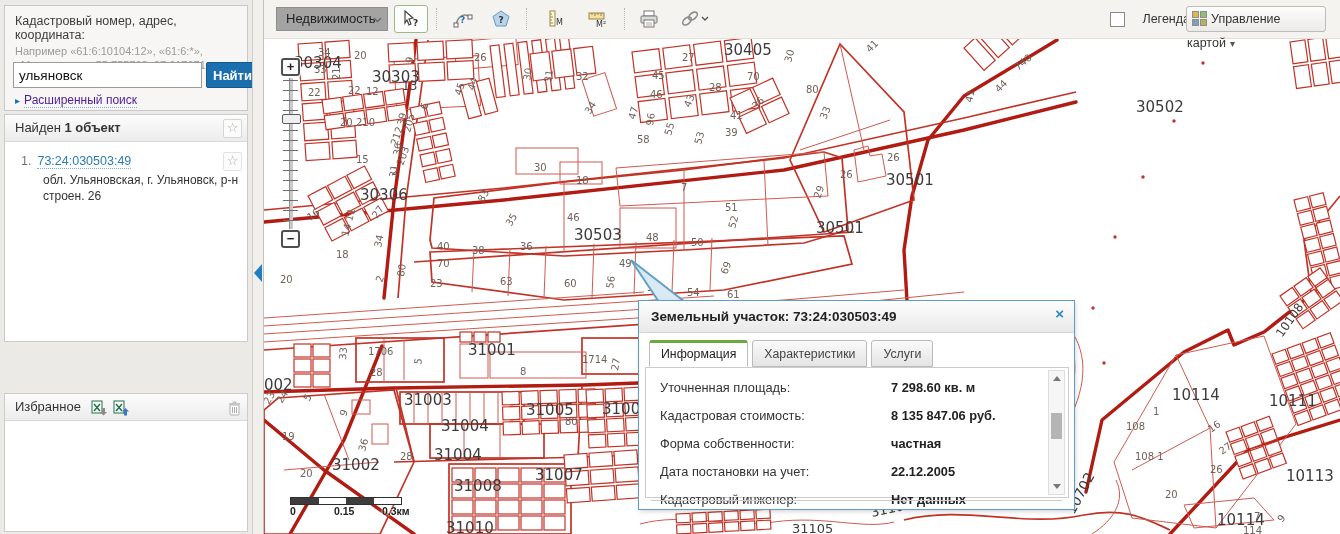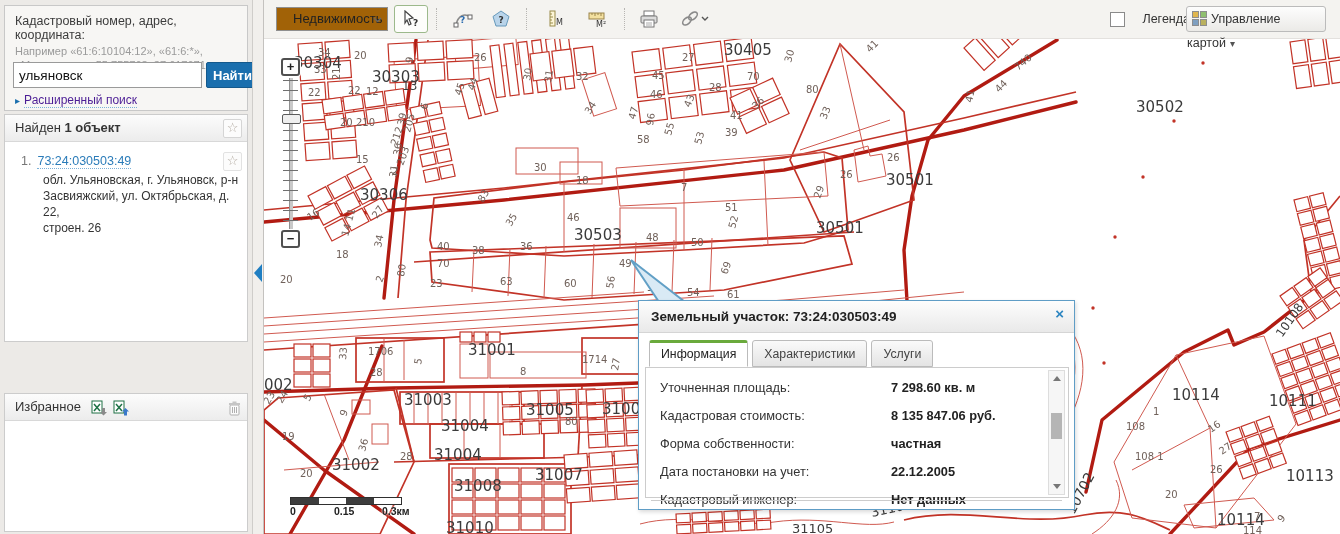--- a/index.html
+++ b/index.html
@@ -44,23 +44,23 @@
   svg.map{position:absolute;left:0;top:0;}
   .p1{fill:none;stroke:#d05a50;stroke-width:1;}
   .p2{fill:none;stroke:#c23327;stroke-width:1.7;}
   .p3{fill:none;stroke:#b11b12;stroke-width:3.4;stroke-linecap:round;stroke-linejoin:round;}
   .p4{fill:#fff;stroke:#c23327;stroke-width:1.2;}
   .lblBig{font-family:"DejaVu Sans",sans-serif;fill:#3b3b3b;}
   .lblSm{font-family:"DejaVu Sans",sans-serif;fill:#70615a;}
   
   .topband{position:absolute;left:0;top:0;width:1076px;height:38px;background:#f4f3f0;
       border-bottom:1px solid #e3e1de;}
-  .layer-select{position:absolute;left:12px;top:7px;width:112px;height:24px;background:#a16207;
+  .layer-select{position:absolute;left:12px;top:7px;width:112px;height:24px;background:#a3a3a3;
       border:1px solid #8f8f8f;box-sizing:border-box;font-size:13px;color:#222;line-height:22px;
-      padding-left:16px;cursor:pointer;}
+      padding-left:9px;cursor:pointer;}
   .layer-select svg{position:absolute;right:5px;top:9px;}
   .tbtn{position:absolute;top:5px;width:34px;height:28px;border:1px solid transparent;border-radius:3px;
       box-sizing:border-box;text-align:center;cursor:pointer;}
   .tbtn.active{border-color:#9cb98b;background:#fdfdfb;}
   .tbtn svg{margin-top:4px;}
   .tsep{position:absolute;top:8px;height:22px;border-left:1px dotted #b7b5b2;}
   .right-ctrls{position:absolute;right:10px;top:0;height:38px;}
   .cb{position:absolute;right:205px;top:12px;width:13px;height:13px;border:1px solid #8a8a8a;
       background:#fff;cursor:pointer;}
   .cb-label{position:absolute;right:140px;top:12px;font-size:12.5px;color:#333;}
@@ -137,21 +137,20 @@
     <section class="results-panel">
       <header class="panel-head">
         <span>Найден</span>&nbsp;<b>1 объект</b>
         <span class="star-btn">☆</span>
       </header>
       <div class="result-item">
         <span class="ri-num">1.</span><a class="ri-link">73:24:030503:49</a>
         <span class="star-btn ri-star">☆</span>
         <div class="ri-addr">
           <div>обл. Ульяновская, г. Ульяновск, р-н</div>
-          <div>Засвияжский, ул. Октябрьская, д. 22,</div>
           <div>строен. 26</div>
         </div>
       </div>
     </section>
 
     <section class="fav-panel">
       <header class="panel-head">
         <span>Избранное</span>
         <span class="fav-icons">
           <span><svg width="16" height="16" viewBox="0 0 16 16">

